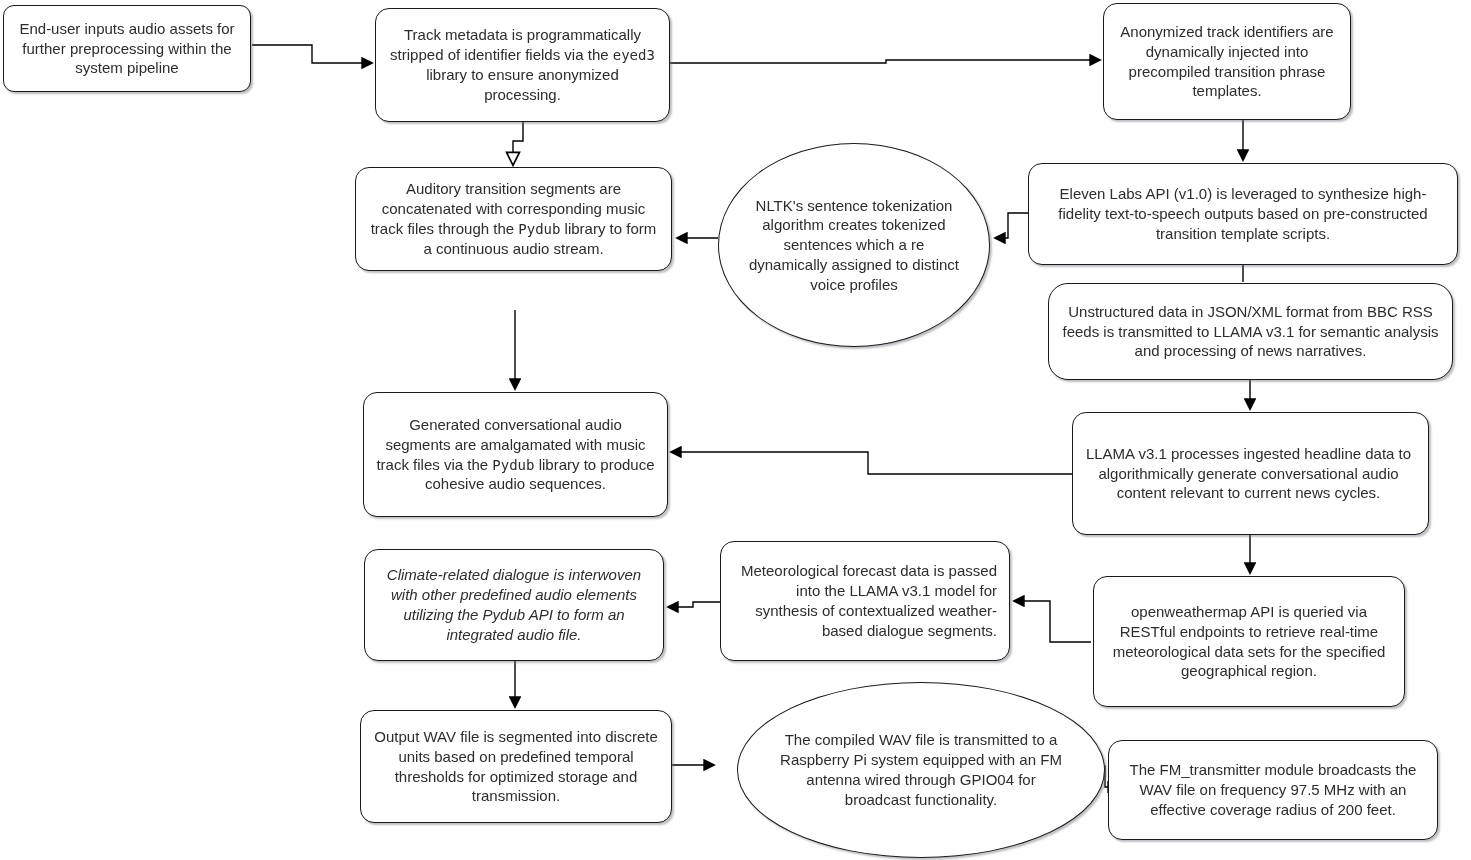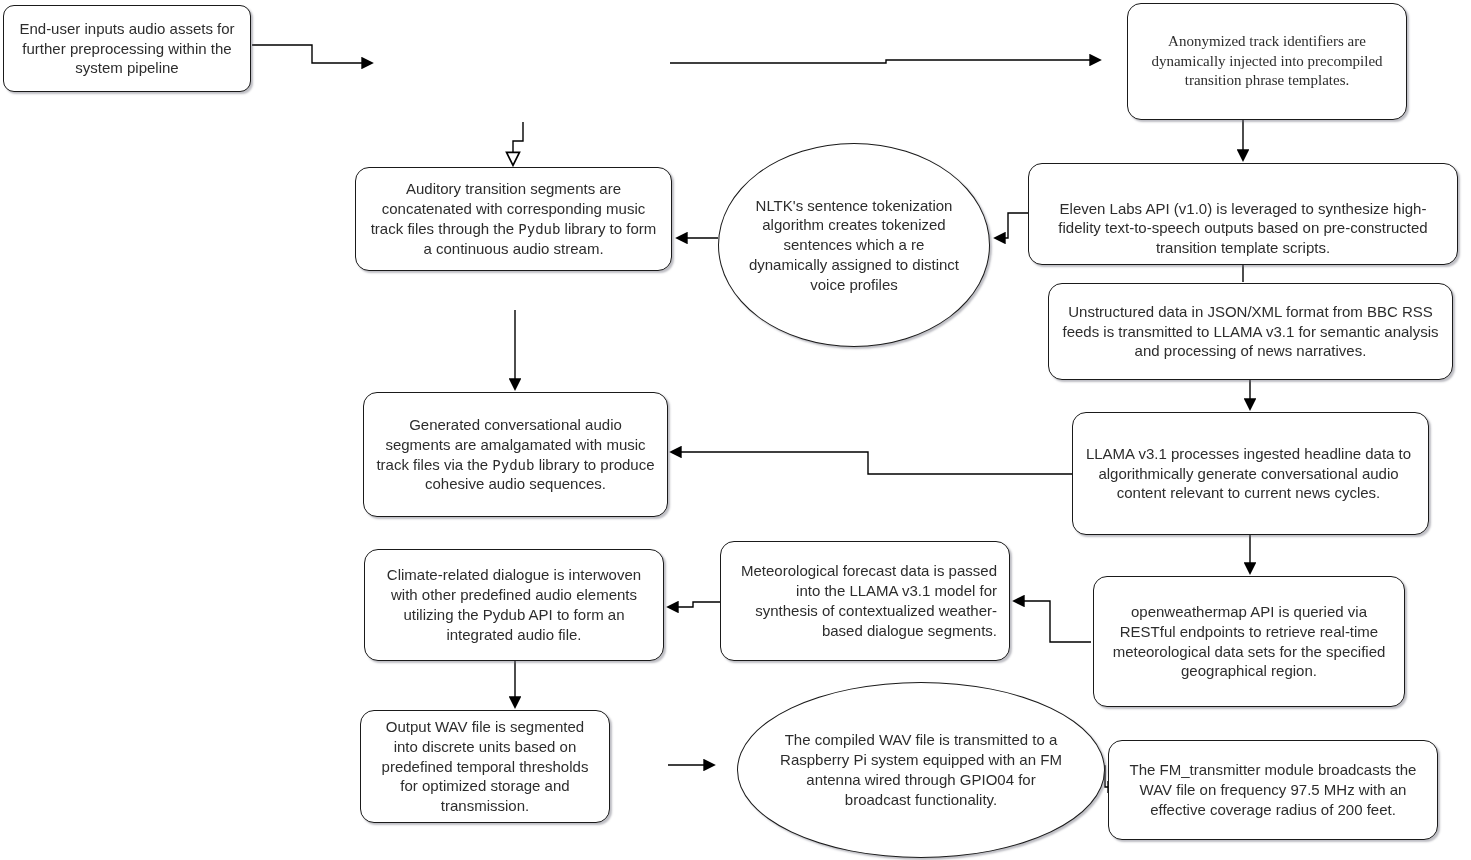--- a/index.html
+++ b/index.html
@@ -76,62 +76,65 @@
       <path d="M 515 661 V 707" marker-end="url(#arr)"></path>
       <path d="M 668 765 H 714" marker-end="url(#arr)"></path>
       <path d="M 1083 766 H 1105 V 787 H 1118" marker-end="url(#arr)"></path>
     </g>
   </svg>
 
   <div class="node rect" style="left:3px; top:5px; width:248px; height:87px; border-radius:11px;">
     <span class="txt">End-user inputs audio assets for further preprocessing within the system pipeline</span>
   </div>
 
+  <div class="node rect" style="left:375px; top:8px; width:295px; height:114px;">
+    <span class="txt"><span>Track metadata is programmatically stripped of identifier fields via the </span><span class="mono">eyed3</span><span> library to ensure anonymized processing.</span></span>
+  </div>
 
-  <div class="node rect" style="left:1127px; top:3px; width:280px; height:117px;font-family:Liberation Serif, serif;">
+  <div class="node rect" style="left:1103px; top:3px; width:248px; height:117px;">
     <span class="txt">Anonymized track identifiers are dynamically injected into precompiled transition phrase templates.</span>
   </div>
 
   <div class="node ellipse" style="left:718px; top:143px; width:272px; height:204px; padding:6px 26px;justify-content:center;">
     <span class="txt">NLTK's sentence tokenization algorithm creates tokenized sentences which a re dynamically assigned to distinct voice profiles</span>
   </div>
 
-  <div class="node rect" style="left:1028px; top:163px; width:430px; height:102px;align-items:flex-end;">
+  <div class="node rect" style="left:1028px; top:163px; width:430px; height:102px;">
     <span class="txt">Eleven Labs API (v1.0) is leveraged to synthesize high-fidelity text-to-speech outputs based on pre-constructed transition template scripts.</span>
   </div>
 
   <div class="node rect" style="left:355px; top:167px; width:317px; height:104px;">
     <span class="txt"><span>Auditory transition segments are concatenated with corresponding music track files through the </span><span class="mono">Pydub</span><span> library to form a continuous audio stream.</span></span>
   </div>
 
-  <div class="node rect" style="left:1048px; top:283px; width:405px; height:97px;">
+  <div class="node rect" style="left:1048px; top:283px; width:405px; height:97px;border-radius:20px;">
     <span class="txt">Unstructured data in JSON/XML format from BBC RSS feeds is transmitted to LLAMA v3.1 for semantic analysis and processing of news narratives.</span>
   </div>
 
   <div class="node rect" style="left:363px; top:392px; width:305px; height:125px;">
     <span class="txt"><span>Generated conversational audio segments are amalgamated with music track files via the </span><span class="mono">Pydub</span><span> library to produce cohesive audio sequences.</span></span>
   </div>
 
   <div class="node rect" style="left:1072px; top:412px; width:357px; height:123px;padding-left:8px;">
     <span class="txt">LLAMA v3.1 processes ingested headline data to algorithmically generate conversational audio content relevant to current news cycles.</span>
   </div>
 
-  <div class="node rect" style="left:364px; top:549px; width:300px; height:112px;">
+  <div class="node rect" style="left:364px; top:549px; width:300px; height:112px;font-style:italic;">
     <span class="txt">Climate-related dialogue is interwoven with other predefined audio elements utilizing the Pydub API to form an integrated audio file.</span>
   </div>
 
   <div class="node rect" style="left:720px; top:541px; width:290px; height:120px;text-align:right;">
     <span class="txt">Meteorological forecast data is passed into the LLAMA v3.1 model for synthesis of contextualized weather-based dialogue segments.</span>
   </div>
 
   <div class="node rect" style="left:1093px; top:576px; width:312px; height:131px;">
     <span class="txt">openweathermap API is queried via RESTful endpoints to retrieve real-time meteorological data sets for the specified geographical region.</span>
   </div>
 
-  <div class="node rect" style="left:360px; top:710px; width:250px; height:113px;">
+  <div class="node rect" style="left:360px; top:710px; width:312px; height:113px;">
     <span class="txt">Output WAV file is segmented into discrete units based on predefined temporal thresholds for optimized storage and transmission.</span>
   </div>
 
   <div class="node ellipse" style="left:737px; top:682px; width:368px; height:176px; padding:6px 34px;">
     <span class="txt">The compiled WAV file is transmitted to a Raspberry Pi system equipped with an FM antenna wired through GPIO04 for broadcast functionality.</span>
   </div>
 
   <div class="node rect" style="left:1108px; top:740px; width:330px; height:100px;">
     <span class="txt">The FM_transmitter module broadcasts the WAV file on frequency 97.5 MHz with an effective coverage radius of 200 feet.</span>
   </div>

